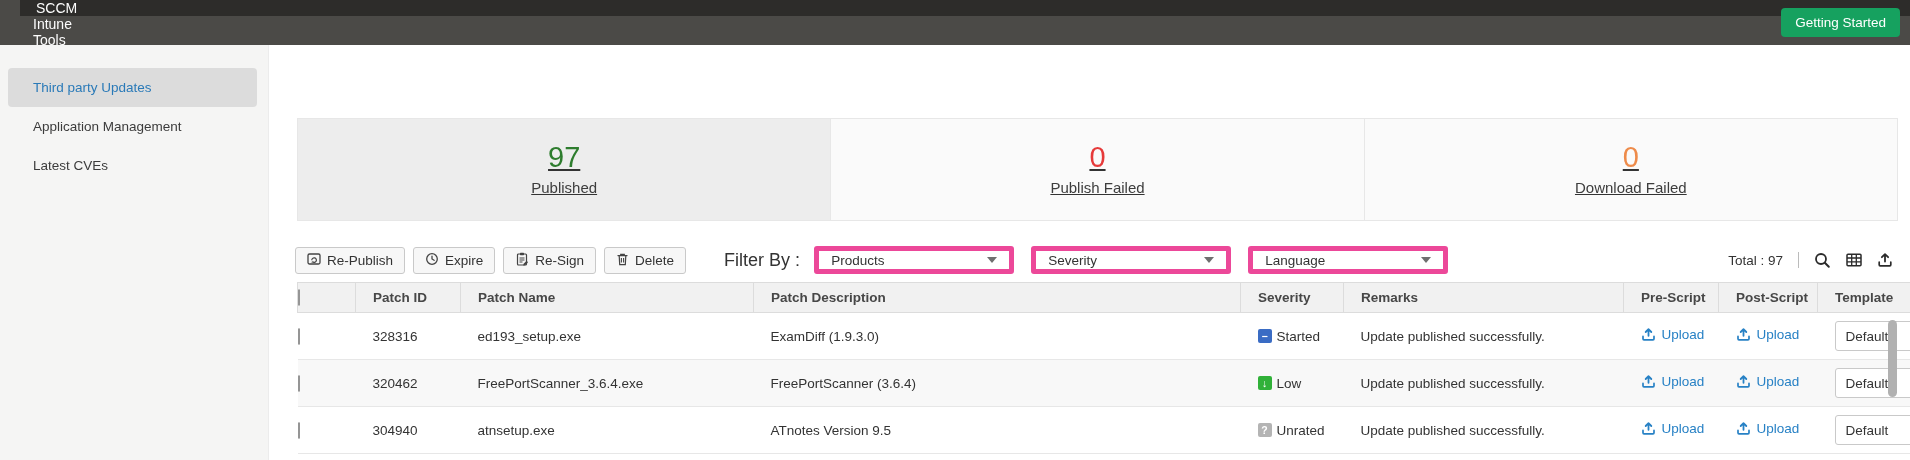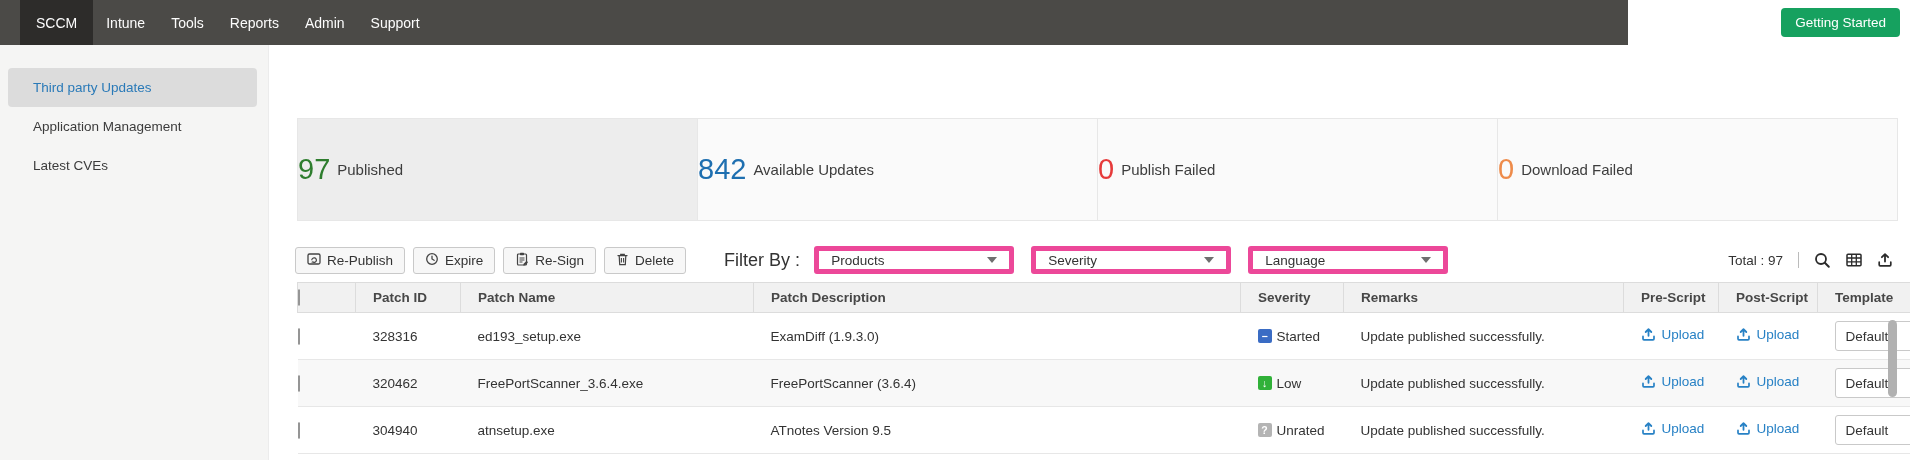--- a/index.html
+++ b/index.html
@@ -4,42 +4,42 @@
 <style>
   * { margin:0; padding:0; box-sizing:border-box; }
   html,body { width:1910px; height:460px; }
   body {
     font-family:"Liberation Sans", sans-serif;
     background:#ffffff; position:relative; overflow:hidden;
     color:#333;
   }
 
   
-  .topbar { position:absolute; top:0; left:0; width:1628px; height:45px;
-    background:#4b4a47; display:flex; align-items:stretch; padding-left:20px; }
+  .topbar { position:absolute; top:0; left:0; width:1910px; height:45px;
+    background:#4b4a47; display:flex; align-items:stretch; padding-left:20px;flex-direction:column; }
   .nav-item { color:#fdfdfd; font-size:14px; display:flex; align-items:center;
     padding:0 13px; cursor:pointer; }
   .nav-item.active { background:#2d2c2a; padding:0 16px; }
   .getting-started { position:absolute; right:10px; top:8px; height:29px;
     background:#16a15f; color:#fff; font-size:13.5px; border-radius:4px;
     display:flex; align-items:center; padding:0 14px; cursor:pointer; }
 
   
   .sidebar { position:absolute; top:45px; left:0; width:269px; bottom:0;
     background:#f5f5f4; border-right:1px solid #ececec; padding-top:23px; }
   .side-item { height:39px; display:flex; align-items:center;
     margin:0 11px 0 8px; padding-left:25px; border-radius:4px;
     font-size:13.5px; color:#3c3c3c; cursor:pointer; }
   .side-item.active { background:#dcdcdc; color:#2a7ab8; }
 
   
   .cards { position:absolute; left:297px; top:118px; width:1601px; height:103px;
     display:flex; border:1px solid #e7e7e7; background:#fafafa; }
-  .card { flex:1; display:flex; flex-direction:row; align-items:center;
-    gap:7px; border-left:1px solid #e7e7e7; cursor:pointer; }
+  .card { flex:1; display:flex; flex-direction:column; align-items:center;
+    justify-content:center; gap:7px; border-left:1px solid #e7e7e7; cursor:pointer;text-decoration:underline; }
   .card:first-child { border-left:none; }
   .card.active { background:#ededed; }
   .card-value { font-size:29px; line-height:1; }
   .v-green  { color:#2e7d2e; }
   .v-blue   { color:#1e6fb0; }
   .v-red    { color:#e63a3a; }
   .v-orange { color:#ee8b4a; }
   .card-label { font-size:15px; color:#3d3d3d; }
 
   
@@ -109,24 +109,20 @@
 <div class="sidebar">
   <div class="side-item active">Third party Updates</div>
   <div class="side-item">Application Management</div>
   <div class="side-item">Latest CVEs</div>
 </div>
 
 <div class="cards">
   <div class="card active">
     <div class="card-value v-green">97</div>
     <div class="card-label">Published</div>
-  </div>
-  <div class="card">
-    <div class="card-value v-blue">842</div>
-    <div class="card-label">Available Updates</div>
   </div>
   <div class="card">
     <div class="card-value v-red">0</div>
     <div class="card-label">Publish Failed</div>
   </div>
   <div class="card">
     <div class="card-value v-orange">0</div>
     <div class="card-label">Download Failed</div>
   </div>
 </div>

